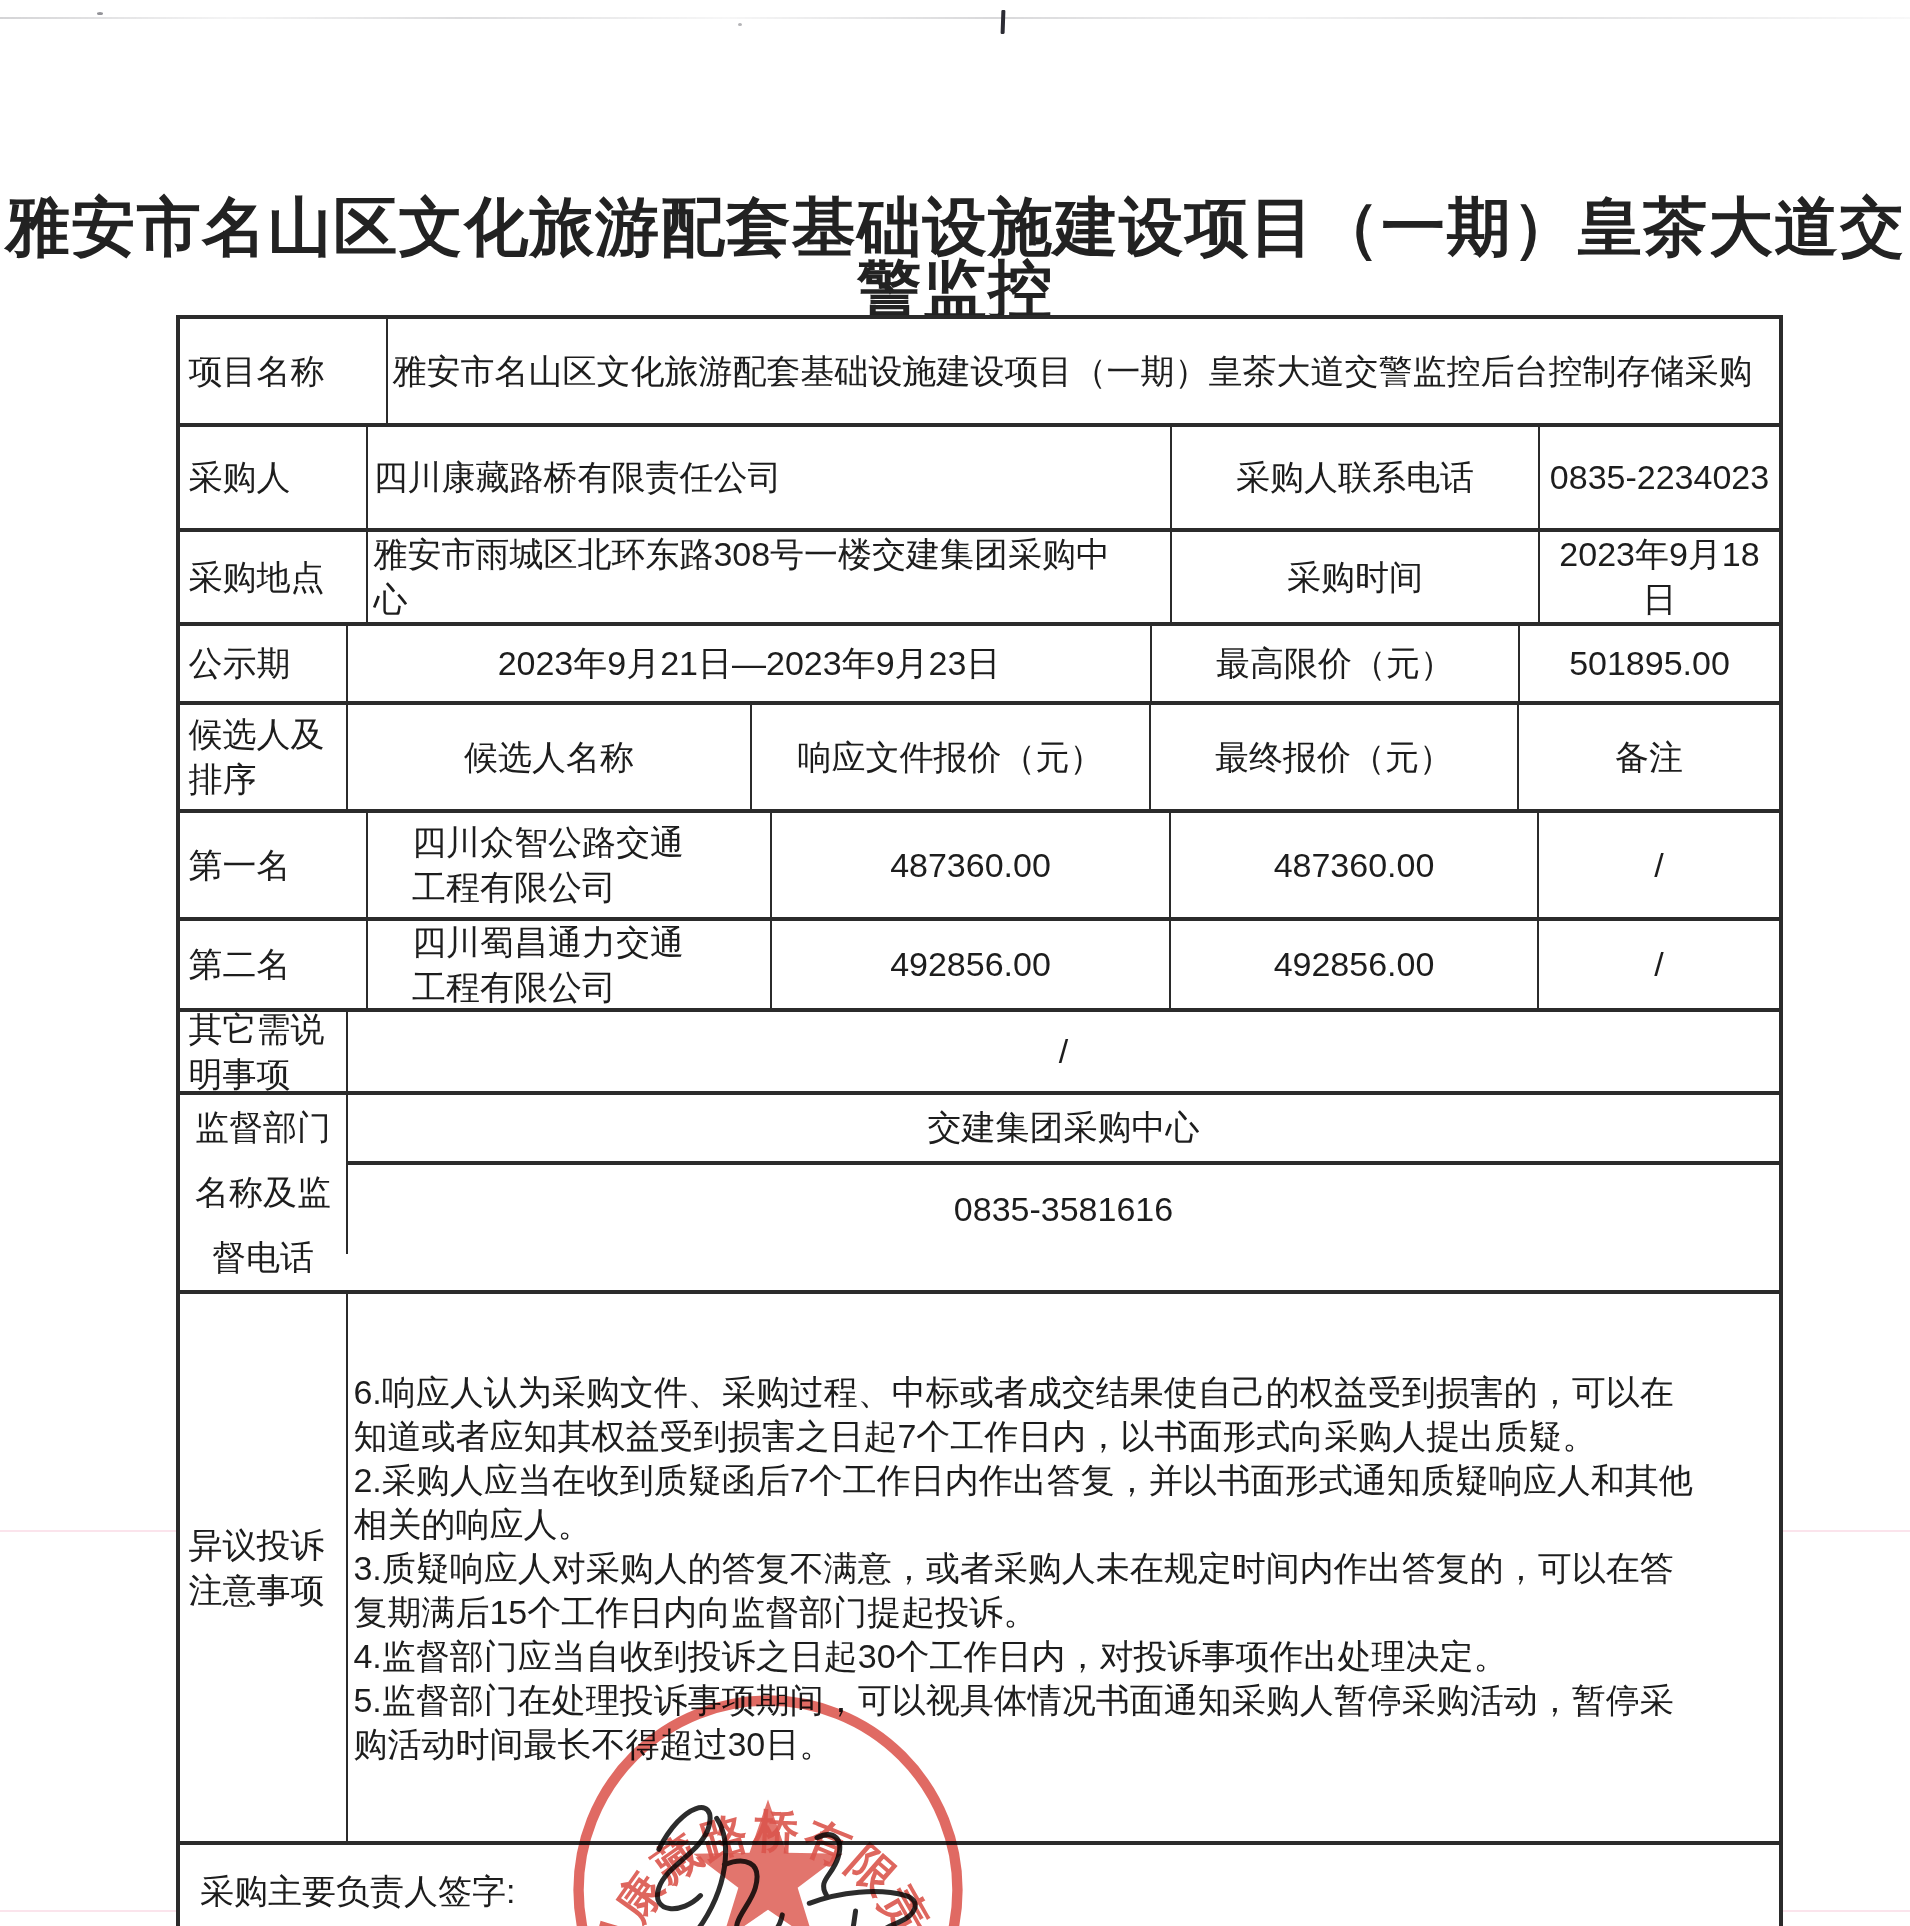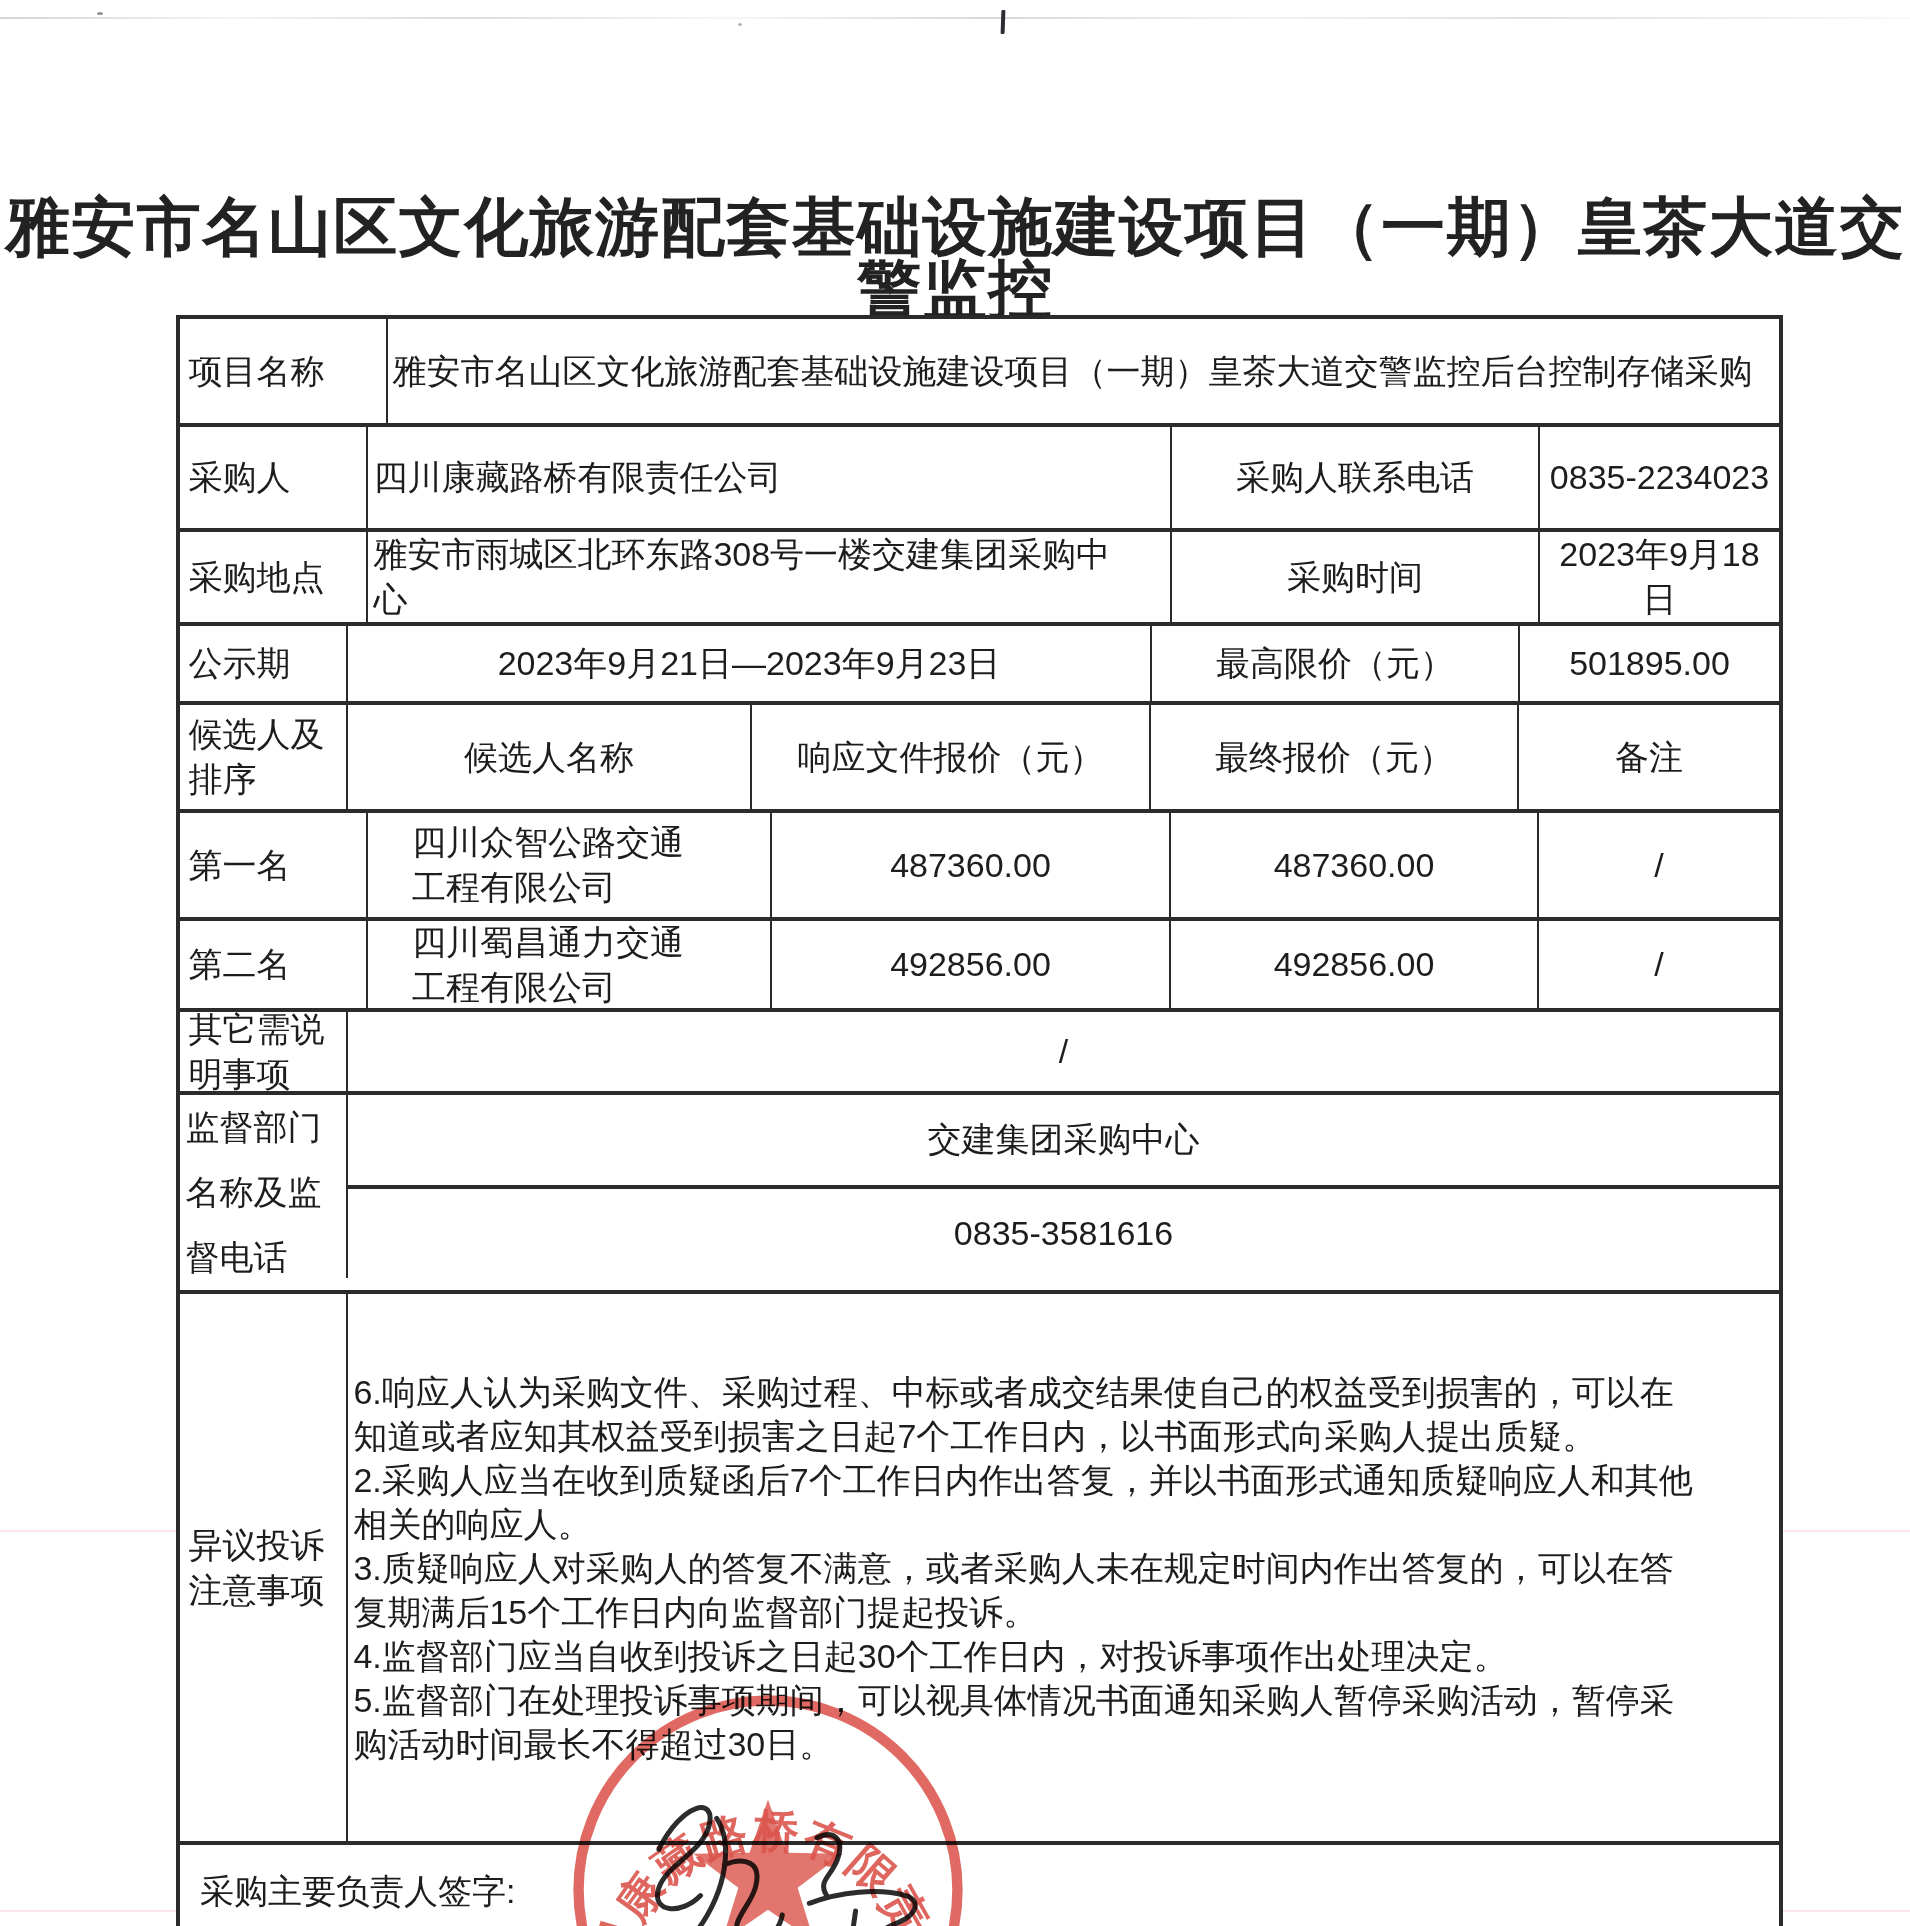--- a/index.html
+++ b/index.html
@@ -60,34 +60,34 @@
   }
   .cell:first-child{border-left:none;}
   .colA{flex:0 0 166px;}
   .colB{flex:0 0 404px;}
   .colC{flex:0 0 399px;}
   .colD{flex:0 0 368px;}
   .colE{flex:1 1 auto;}
   .span-bc{flex:0 0 804px;}
   .span-rest{flex:1 1 auto;}
   .lab{justify-content:flex-start;padding-left:8.5px;padding-right:7px;text-align:left;}
-  .lab-center{justify-content:center;padding:0 5.4px;text-align:left;}
+  .lab-center{justify-content:center;padding:0 5.4px;text-align:center;}
   .val-left{justify-content:flex-start;text-align:left;padding-left:5.4px;padding-right:3.1px;margin-left:20px;}
   .val-center{justify-content:center;text-align:center;padding:0 9px;}
   .h-r1{height:104px;gap:20px;} .h-r2{height:101px;} .h-r3{height:90px;} .h-r4{height:75px;}
   .h-r5{height:104px;} .h-r6{height:104px;} .h-r7{height:87px;} .h-r8{height:79px;}
   .h-r10{height:547px;} .h-r11{height:93px;}
   .loc-val{padding-right:39px;}
   .cand-name{padding-right:54px;padding-left:44px;}
   .sup-right{flex:1 1 auto;display:flex;flex-direction:column;}
   .sup-right .subcell{
     box-sizing:border-box;display:flex;align-items:center;justify-content:center;
     border-left:2.7px solid var(--line);
   }
-  .sub1{height:94px;border-bottom:4.2px solid var(--line);}
+  .sub1{height:70px;border-bottom:4.2px solid var(--line);}
   .sub2{height:89px;}
   .sup-label{line-height:65px;}
   .obj-content{
     flex:1 1 auto;border-left:2.7px solid var(--line);box-sizing:border-box;
     display:flex;flex-direction:column;justify-content:center;
     padding-left:5.4px;padding-right:77px;
   }
   .obj-item{line-height:44px;text-align:left;}
   .sig-row .cell{justify-content:flex-start;padding-left:20px;}
 

